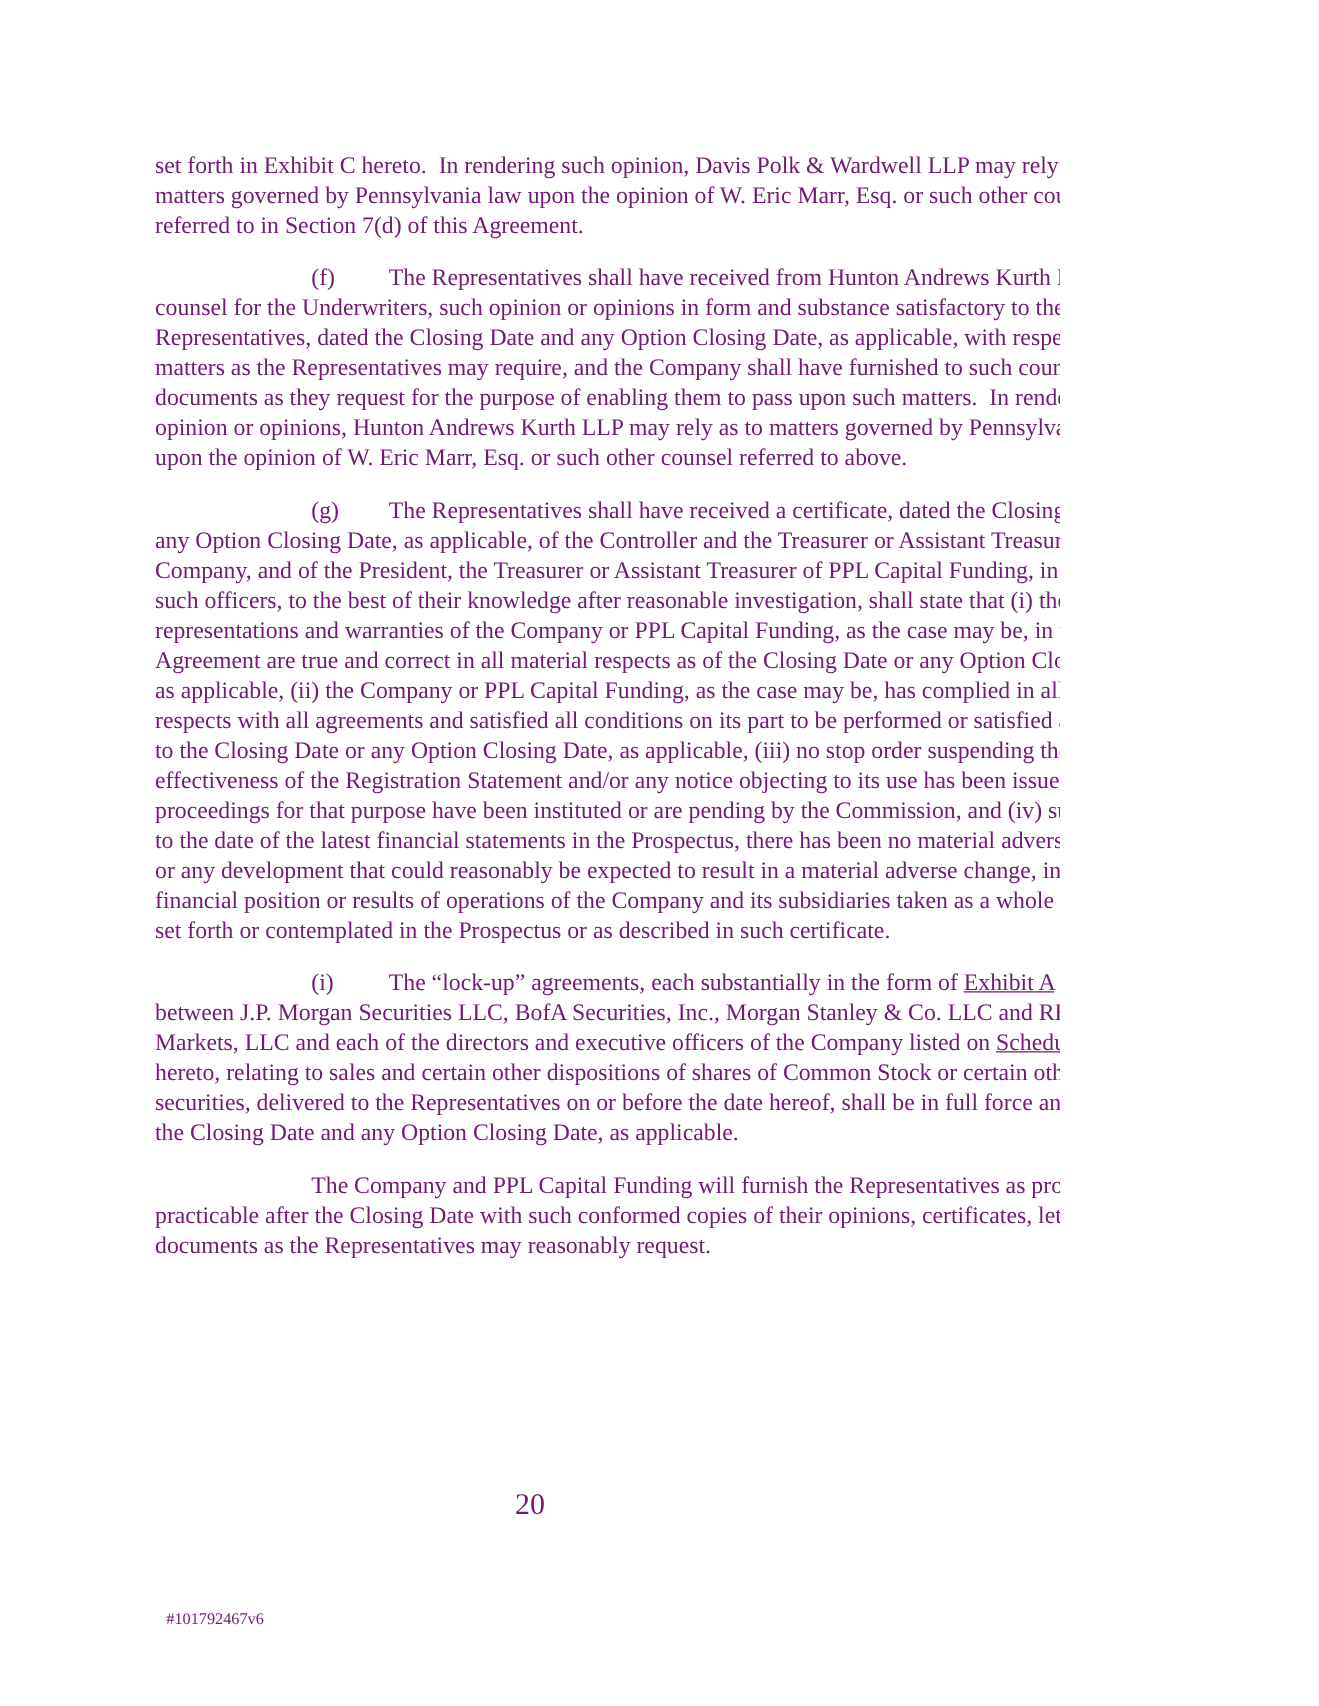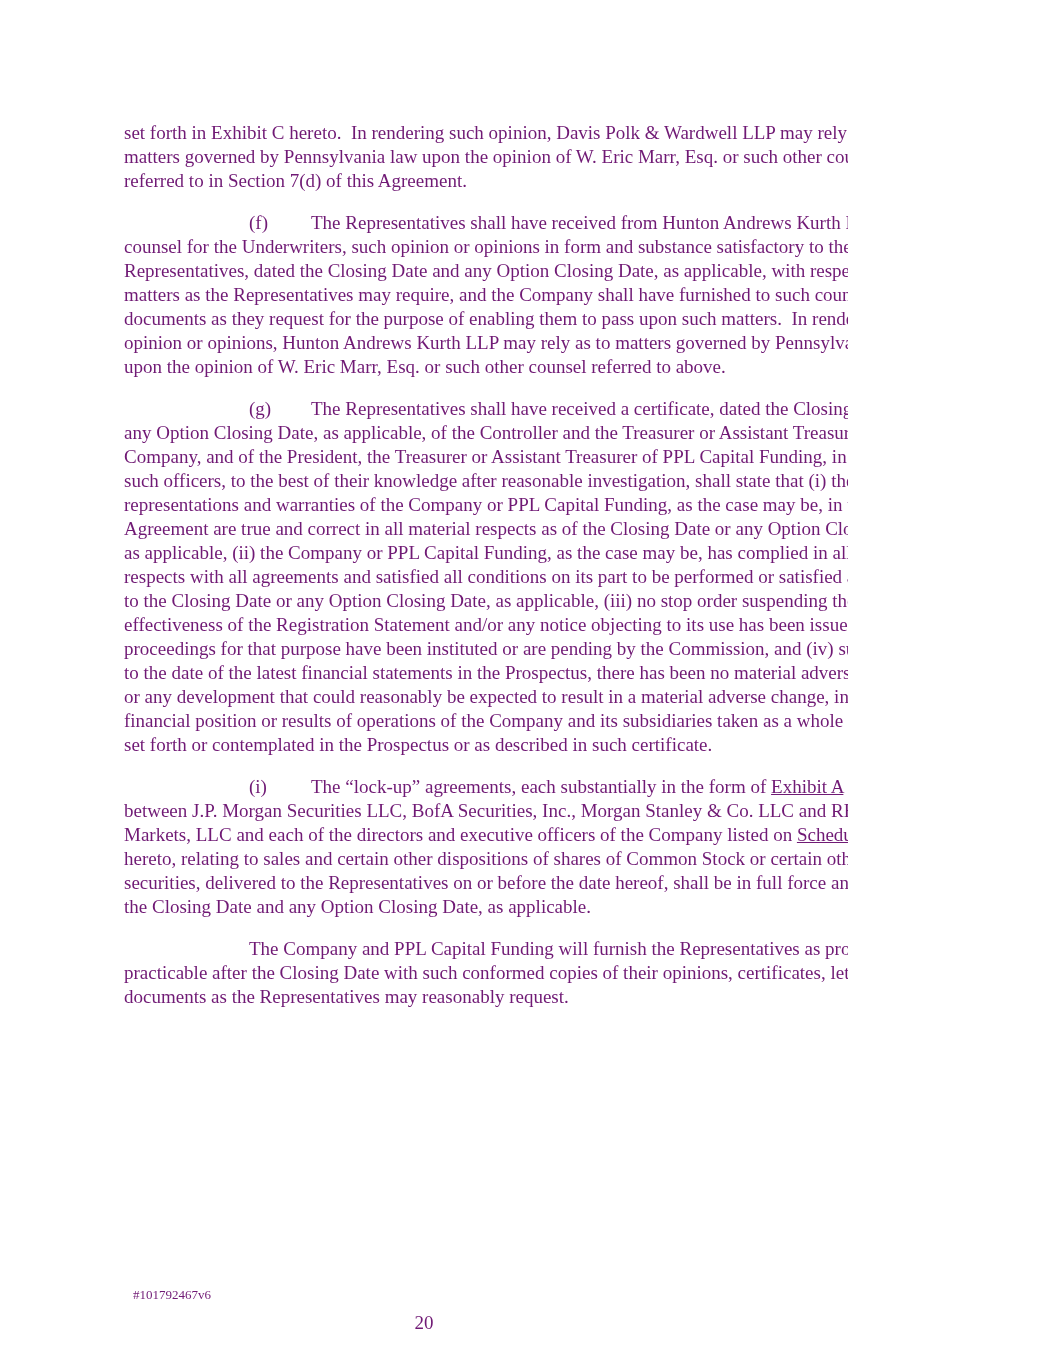--- a/index.html
+++ b/index.html
@@ -34,25 +34,25 @@
   .clause-label {
     display: inline-block;
     width: 62px;
     text-indent: 0;
   }
   .u {
     text-decoration: underline;
   }
   .page-number {
     position: absolute;
-    top: 1311px;
+    top: 1192px;
     left: 0;
     width: 100%;
     text-align: center;
-    font-size: 19px;
+    font-size: 24px;
   }
   .doc-stamp {
     position: absolute;
     top: 1287px;
     left: 121px;
     font-size: 13px;
     line-height: 15px;
     margin-left: 12px;
   }
 </style>

